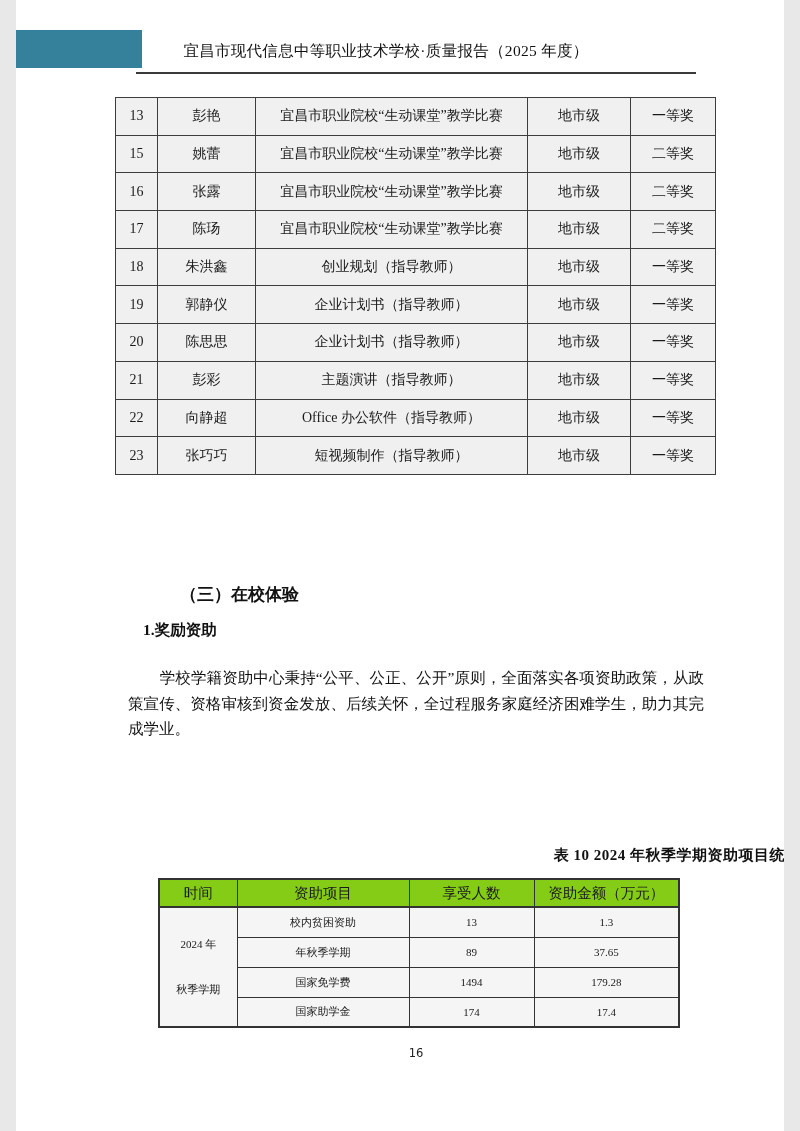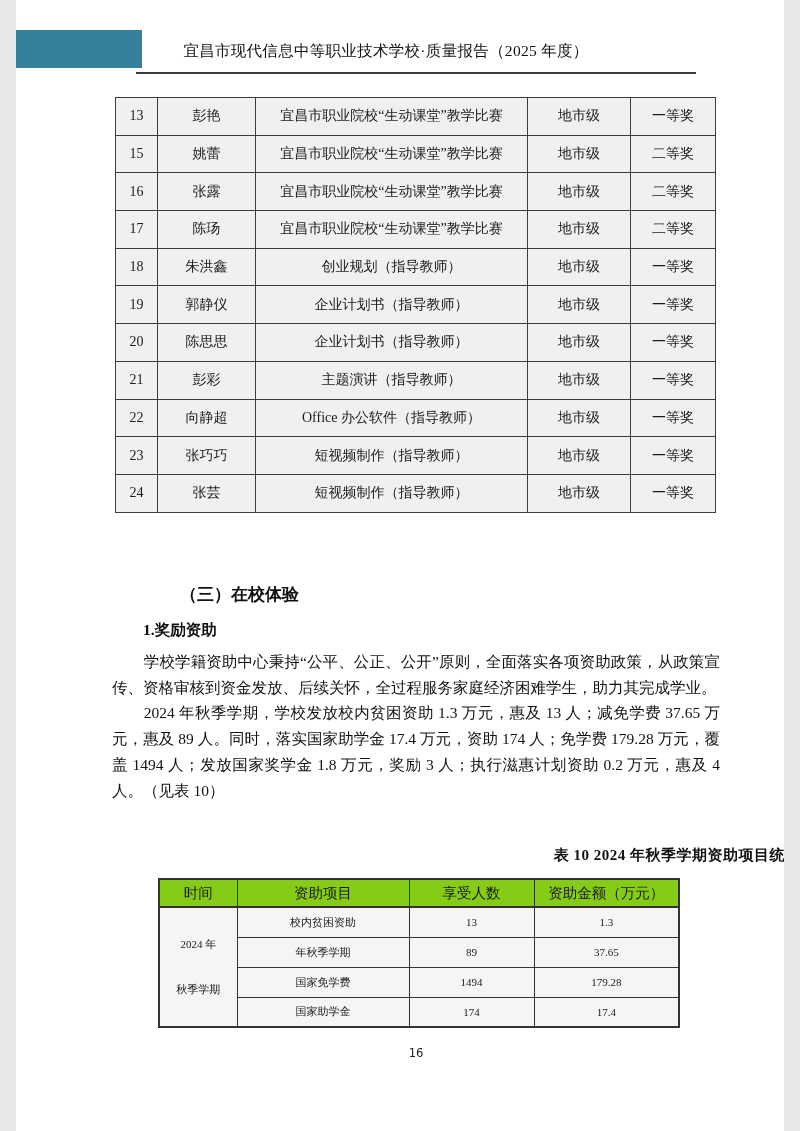--- a/index.html
+++ b/index.html
@@ -34,21 +34,21 @@
     font-size:17px; font-weight:bold; color:#111;margin-left:20px;
   }
   .sub-heading {
     position:absolute; left:127px; top:620px;
     font-size:15.5px; font-weight:bold; color:#111;
   }
   .body-text {
     position:absolute; left:96px; top:649px; width:608px;
     font-size:15.5px; line-height:25.7px; text-align:justify; color:#111;
   }
-  .body-text p { text-indent:2.05em; margin:0; }
+  .body-text p { text-indent:2.05em; margin:16px; }
 
   
   .tbl-caption {
     position:absolute; left:0; top:846px; width:800px;
     text-align:right; font-size:15px; font-weight:bold; color:#111;
     letter-spacing:0.5px;
   }
   .aid-table { position:absolute; left:142px; top:878px; width:520px; border:2px solid #333; }
   .aid-table th {
     background:#84cc16; border:1px solid #333; border-bottom:2px solid #333;
@@ -148,35 +148,27 @@
         <td>地市级</td>
         <td>一等奖</td>
       </tr>
       <tr>
         <td>23</td>
         <td>张巧巧</td>
         <td>短视频制作（指导教师）</td>
         <td>地市级</td>
         <td>一等奖</td>
       </tr>
-      <tr>
-        <td>24</td>
-        <td>张芸</td>
-        <td>短视频制作（指导教师）</td>
-        <td>地市级</td>
-        <td>一等奖</td>
-      </tr>
     </tbody>
   </table>
 
   <div class="sec-heading">（三）在校体验</div>
   <div class="sub-heading">1.奖励资助</div>
   <div class="body-text">
     <p>学校学籍资助中心秉持“公平、公正、公开”原则，全面落实各项资助政策，从政策宣传、资格审核到资金发放、后续关怀，全过程服务家庭经济困难学生，助力其完成学业。</p>
-    <p>2024 年秋季学期，学校发放校内贫困资助 1.3 万元，惠及 13 人；减免学费 37.65 万元，惠及 89 人。同时，落实国家助学金 17.4 万元，资助 174 人；免学费 179.28 万元，覆盖 1494 人；发放国家奖学金 1.8 万元，奖励 3 人；执行滋惠计划资助 0.2 万元，惠及 4 人。（见表 10）</p>
   </div>
 
   <div class="tbl-caption">表 10 2024 年秋季学期资助项目统计表</div>
   <table class="aid-table">
     <colgroup>
         <col style="width:78px">
         <col style="width:172px">
         <col style="width:125px">
         <col style="width:145px">
       </colgroup>

